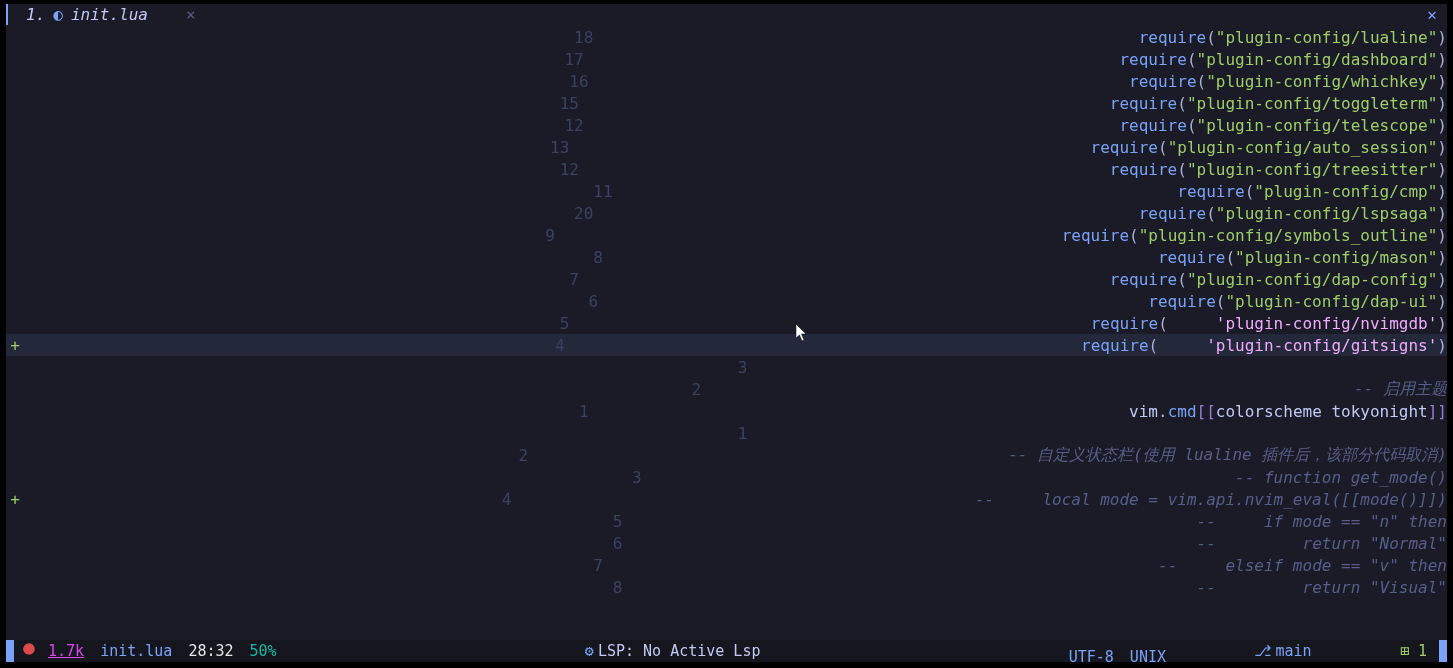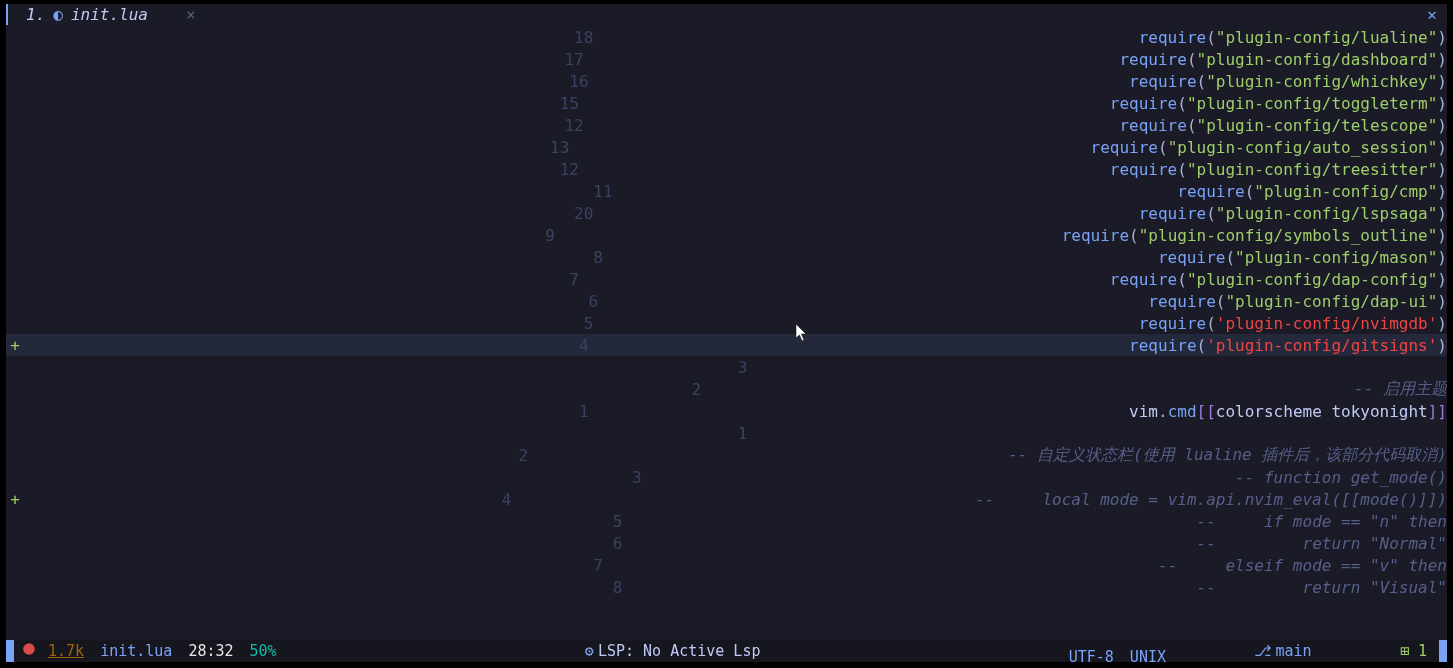--- a/index.html
+++ b/index.html
@@ -82,21 +82,21 @@
     color: #3b4261;
   }
   .line.current .gutter-num { color: #737aa2; }
   .line.current { background: #222436; }
   .line.hl { background: #24283b; }
   .content { color: #c0caf5; }
   .kw { color: #7aa2f7; }          
   .fn { color: #7aa2f7; }
   .paren { color: #a9b1d6; }
   .str { color: #9ece6a; }
-  .strq { color: #ef4444; }        
+  .strq { color: #f0abfc; margin-left: 48px; }        
   .comment { color: #565f89; font-style: italic; }
   .ident { color: #c0caf5; }
   .bracket { color: #9d7cd8; }
   .cmd { color: #c0caf5; }
   .cursor {
     display: inline-block;
     width: 9px;
     height: 18px;
     background: #c0caf5;
     vertical-align: text-bottom;
@@ -109,21 +109,21 @@
     align-items: center;
     color: #7aa2f7;
     font-size: 15px;
   }
   .status .seg { padding: 0 8px; white-space: pre; }
   .status .mode-ind {
     width: 8px; height: 100%; background: #7aa2f7;
   }
   .status .mode-ind.right { margin-left: 4px; }
   .status .icon-os { color: #db4b4b; padding: 0 4px 0 8px; }
-  .status .size { color: #a16207; text-decoration: underline; }
+  .status .size { color: #d946ef; text-decoration: underline; }
   .status .fname { color: #7aa2f7; }
   .status .pos { color: #e5e5e5; }
   .status .pct { color: #14b8a6; }
   .status .center {
     flex: 1;
     text-align: center;
     color: #c0caf5;
   }
   .status .center .gear { color: #7aa2f7; margin-right: 4px; }
   .status .right { display: flex; align-items: center; }

